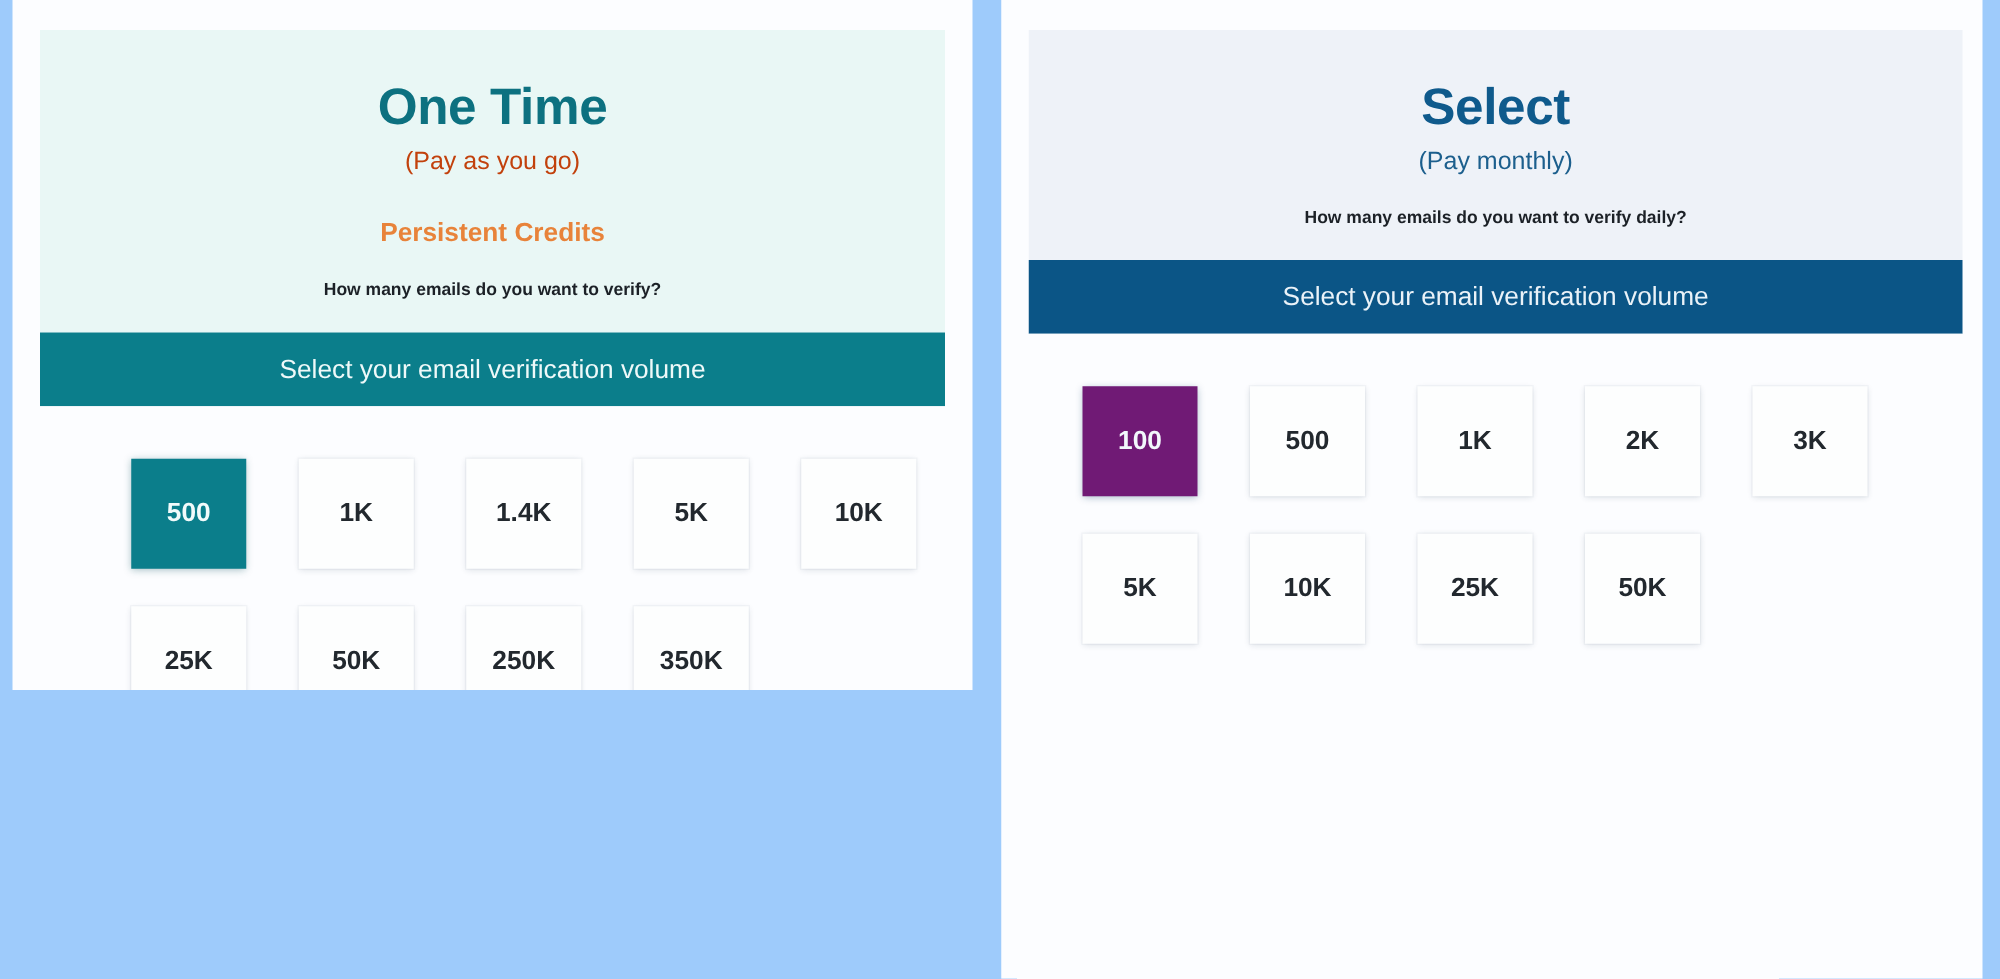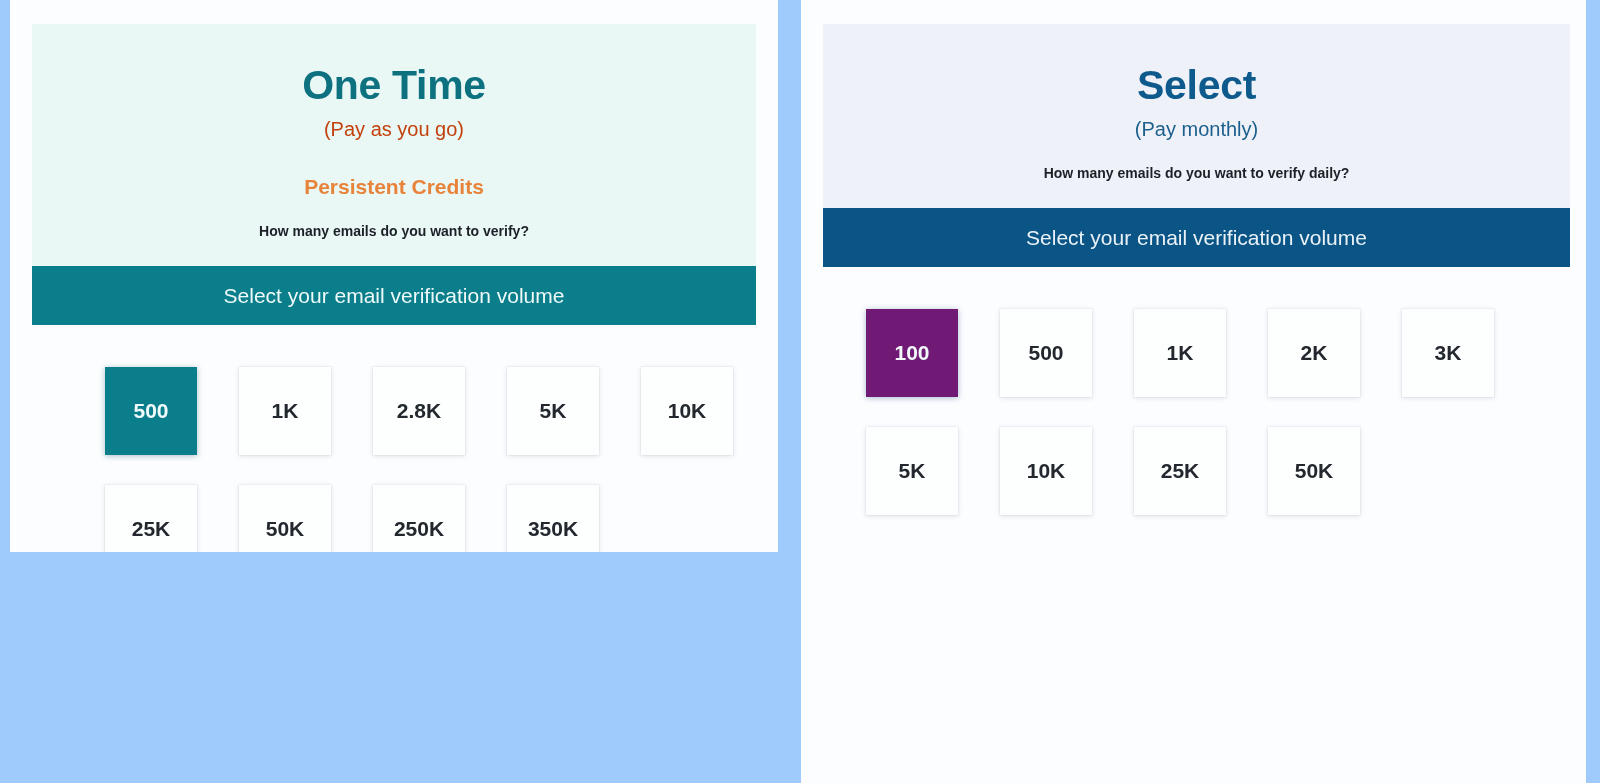--- a/index.html
+++ b/index.html
@@ -171,21 +171,21 @@
       <div class="tile-area" id="grid-onetime">
 
         <div class="tile-row">
           <div class="tile-slot">
             <div class="tile selected-teal">500</div>
           </div>
           <div class="tile-slot">
             <div class="tile">1K</div>
           </div>
           <div class="tile-slot">
-            <div class="tile">2.8K</div>
+            <div class="tile">1.4K</div>
           </div>
           <div class="tile-slot">
             <div class="tile">5K</div>
           </div>
           <div class="tile-slot">
             <div class="tile">10K</div>
           </div>
         </div>
 
         <div class="tile-row">

